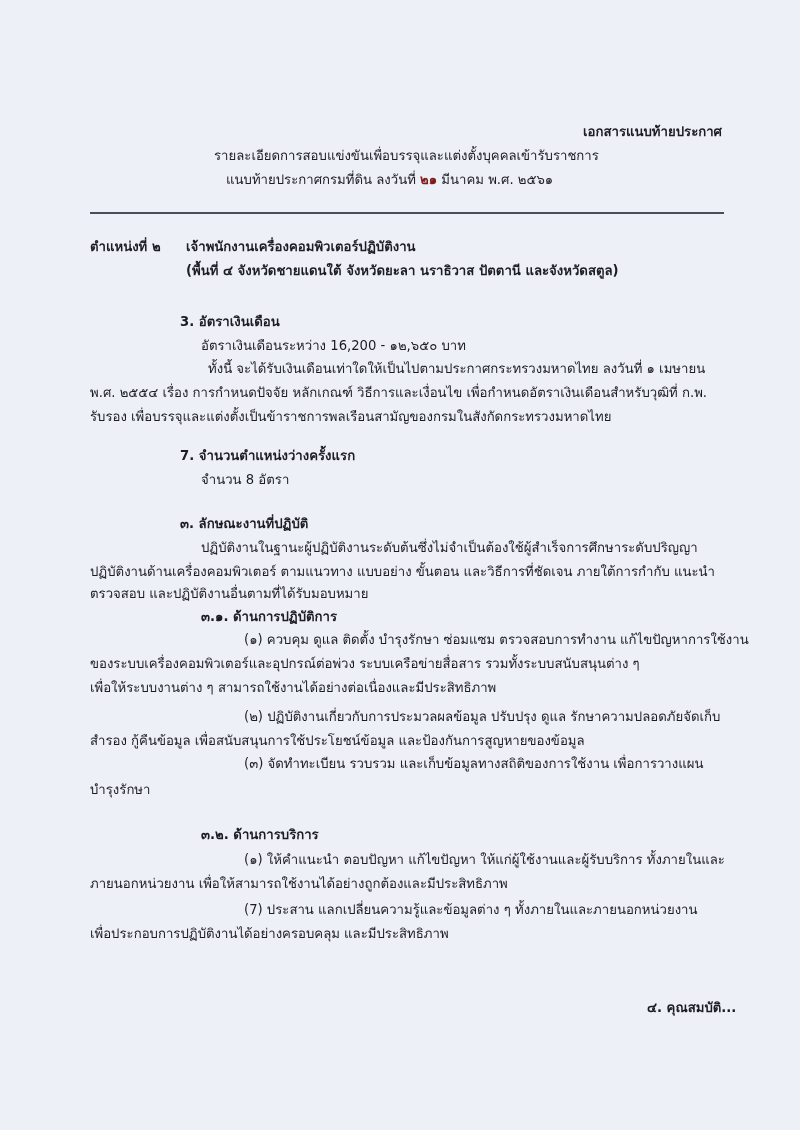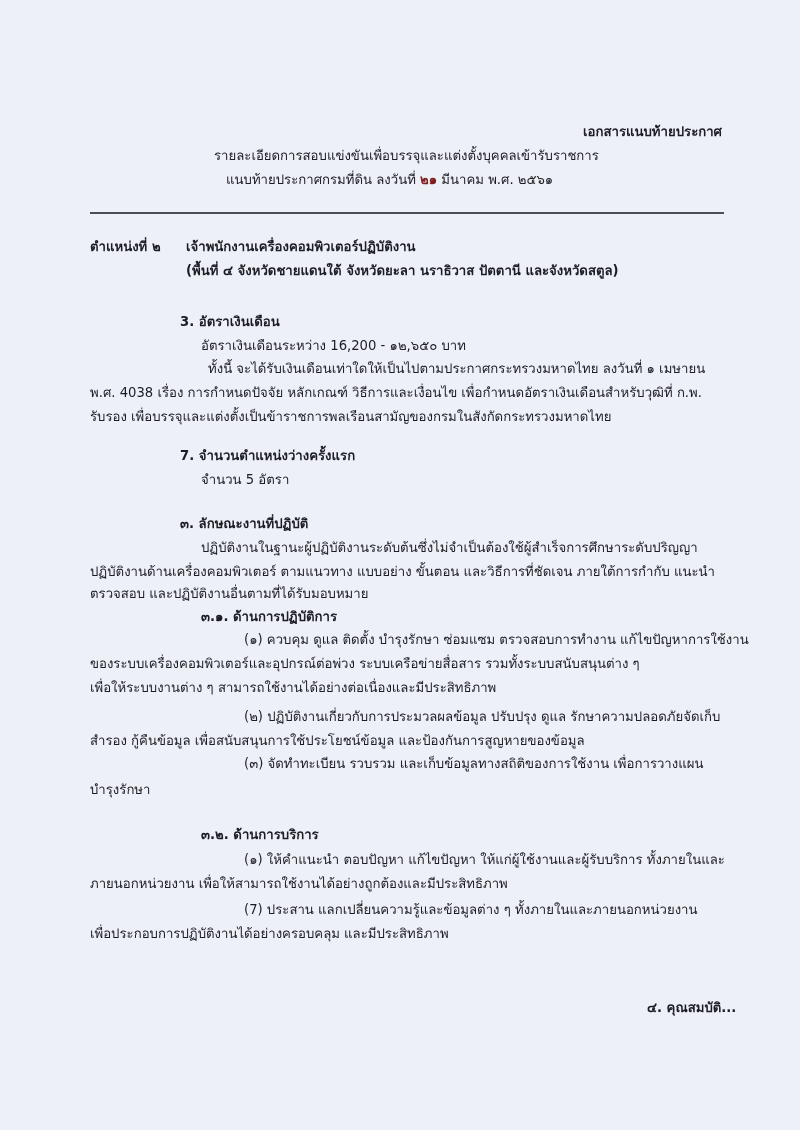--- a/index.html
+++ b/index.html
@@ -26,25 +26,25 @@
 </div>
 <div class="rule"></div>
 
 <div class="abs t b" style="left:90px; top:236px;">ตำแหน่งที่ ๒</div>
 <div class="abs t b" style="left:186px; top:236px;">เจ้าพนักงานเครื่องคอมพิวเตอร์ปฏิบัติงาน</div>
 <div class="abs t b" style="left:186px; top:260px;">(พื้นที่ ๔ จังหวัดชายแดนใต้ จังหวัดยะลา นราธิวาส ปัตตานี และจังหวัดสตูล)</div>
 
 <div class="abs t b" style="left:180px; top:311px;">3. อัตราเงินเดือน</div>
 <div class="abs t" style="left:201px; top:335px;">อัตราเงินเดือนระหว่าง 16,200 - ๑๒,๖๕๐ บาท</div>
 <div class="abs t" style="left:208px; top:358px;">ทั้งนี้ จะได้รับเงินเดือนเท่าใดให้เป็นไปตามประกาศกระทรวงมหาดไทย ลงวันที่ ๑ เมษายน</div>
-<div class="abs t" style="left:90px; top:382px;">พ.ศ. 4038 เรื่อง การกำหนดปัจจัย หลักเกณฑ์ วิธีการและเงื่อนไข เพื่อกำหนดอัตราเงินเดือนสำหรับวุฒิที่ ก.พ.</div>
+<div class="abs t" style="left:90px; top:382px;">พ.ศ. ๒๕๕๔ เรื่อง การกำหนดปัจจัย หลักเกณฑ์ วิธีการและเงื่อนไข เพื่อกำหนดอัตราเงินเดือนสำหรับวุฒิที่ ก.พ.</div>
 <div class="abs t" style="left:90px; top:406px;">รับรอง เพื่อบรรจุและแต่งตั้งเป็นข้าราชการพลเรือนสามัญของกรมในสังกัดกระทรวงมหาดไทย</div>
 
 <div class="abs t b" style="left:180px; top:445px;">7. จำนวนตำแหน่งว่างครั้งแรก</div>
-<div class="abs t" style="left:201px; top:469px;">จำนวน 5 อัตรา</div>
+<div class="abs t" style="left:201px; top:469px;">จำนวน 8 อัตรา</div>
 
 <div class="abs t b" style="left:180px; top:513px;">๓. ลักษณะงานที่ปฏิบัติ</div>
 <div class="abs t" style="left:201px; top:537px;">ปฏิบัติงานในฐานะผู้ปฏิบัติงานระดับต้นซึ่งไม่จำเป็นต้องใช้ผู้สำเร็จการศึกษาระดับปริญญา</div>
 <div class="abs t" style="left:90px; top:561px;">ปฏิบัติงานด้านเครื่องคอมพิวเตอร์ ตามแนวทาง แบบอย่าง ขั้นตอน และวิธีการที่ชัดเจน ภายใต้การกำกับ แนะนำ</div>
 <div class="abs t" style="left:90px; top:583px;">ตรวจสอบ และปฏิบัติงานอื่นตามที่ได้รับมอบหมาย</div>
 
 <div class="abs t b" style="left:201px; top:606px;text-align:center;">๓.๑. ด้านการปฏิบัติการ</div>
 <div class="abs t" style="left:244px; top:629px;">(๑)  ควบคุม ดูแล ติดตั้ง บำรุงรักษา ซ่อมแซม ตรวจสอบการทำงาน แก้ไขปัญหาการใช้งาน</div>
 <div class="abs t" style="left:90px; top:653px;">ของระบบเครื่องคอมพิวเตอร์และอุปกรณ์ต่อพ่วง ระบบเครือข่ายสื่อสาร รวมทั้งระบบสนับสนุนต่าง ๆ</div>
 <div class="abs t" style="left:90px; top:677px;">เพื่อให้ระบบงานต่าง ๆ สามารถใช้งานได้อย่างต่อเนื่องและมีประสิทธิภาพ</div>

